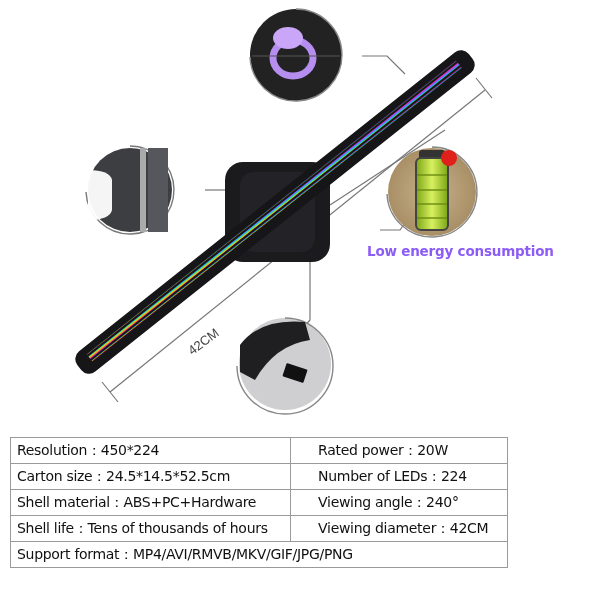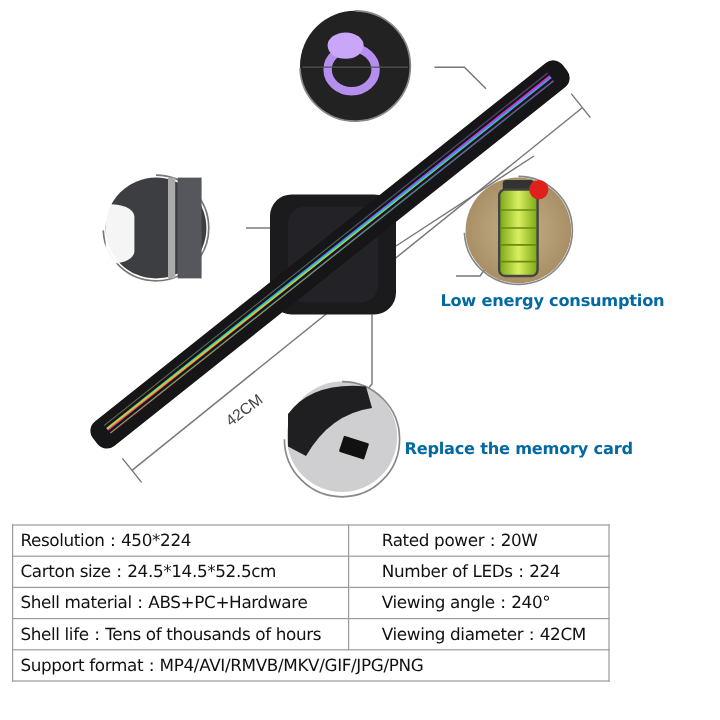--- a/index.html
+++ b/index.html
@@ -1,18 +1,18 @@
 <!DOCTYPE html>
 <html><head>
 <meta charset="utf-8">
 <style>
   html,body{margin:0;padding:0;background:#fff;}
   body{width:600px;height:600px;position:relative;overflow:hidden;font-family:"DejaVu Sans",sans-serif;}
   .stage{position:absolute;left:0;top:0;width:600px;height:430px;}
-  .caption{position:absolute;font-size:13.5px;color:#0369a1;font-weight:bold;letter-spacing:-0.2px;}
+  .caption{position:absolute;font-size:13.5px;color:#8b5cf6;font-weight:bold;letter-spacing:-0.2px;}
   .dim-label{position:absolute;font-size:13px;color:#444;transform:rotate(-37deg);font-family:"Liberation Sans",sans-serif;}
   table.specs{position:absolute;left:10px;top:437px;width:498px;border-collapse:collapse;font-family:"DejaVu Sans",sans-serif;font-size:14px;color:#111;}
   table.specs td{border:1px solid #9a9a9a;height:25px;padding:0 6px;white-space:nowrap;letter-spacing:-0.3px;}
   table.specs td.right{padding-left:27px;}
 </style>
 </head>
 <body>
 
 <div class="stage">
   <svg width="600" height="430" viewBox="0 0 600 430" style="position:absolute;left:0;top:0">
@@ -85,21 +85,20 @@
     <circle cx="449" cy="158" r="8" fill="#e0201a"></circle>
 
     <circle cx="285" cy="364" r="46" fill="#cfcfd2"></circle>
     <path d="M285,318 A48,48 0 1,1 237,366" fill="none" stroke="#888" stroke-width="1.4"></path>
     <path d="M240,345 Q260,318 305,322 L310,340 Q275,345 255,380 L240,372 Z" fill="#1f1f21"></path>
     <rect x="284" y="366" width="22" height="14" rx="1" fill="#111" transform="rotate(18 295 373)"></rect>
   </svg>
 
   <div class="dim-label" style="left:186px;top:334px;">42CM</div>
   <div class="caption" style="left:367px;top:243px;">Low energy consumption</div>
-  <div class="caption" style="left:337px;top:366px;">Replace the memory card</div>
 </div>
 
 <table class="specs">
   <tbody>
       <tr>
     <td>Resolution：450*224</td>
     <td class="right">Rated power：20W</td>
   </tr>
   <tr>
     <td>Carton size：24.5*14.5*52.5cm</td>

